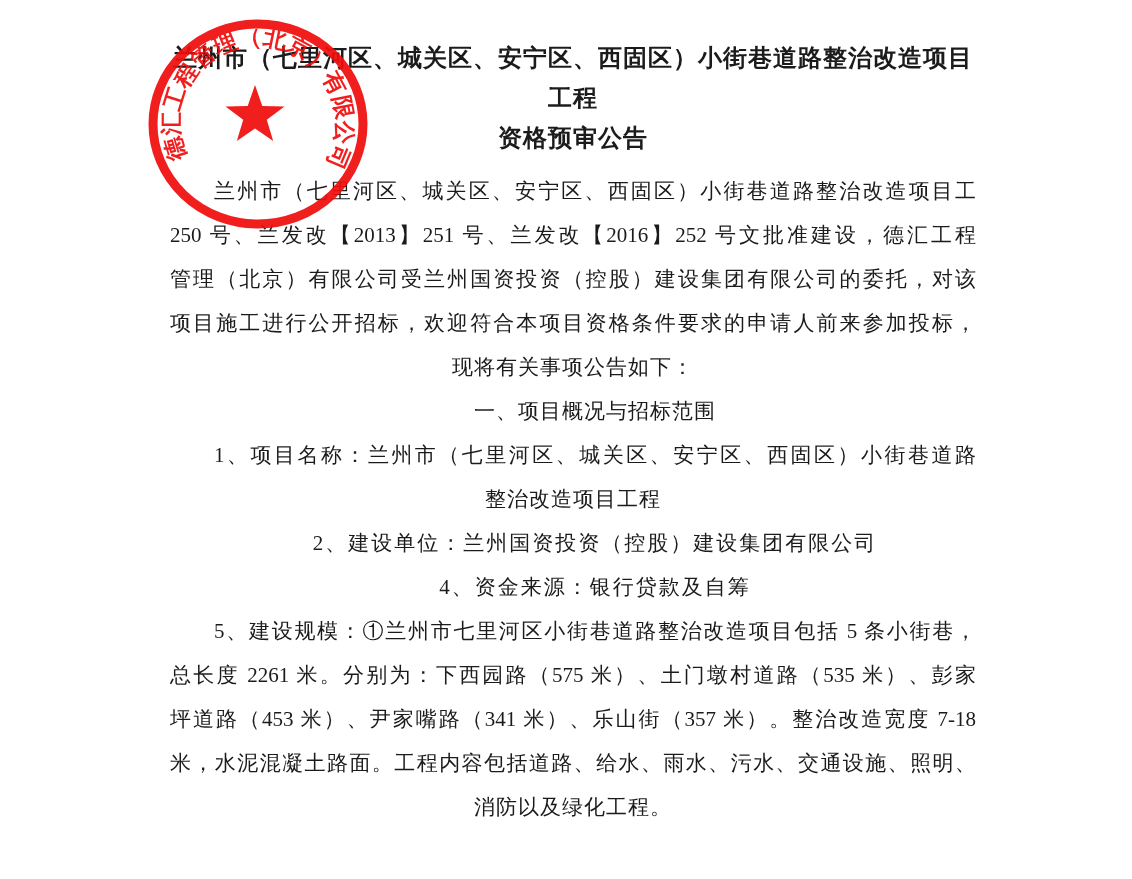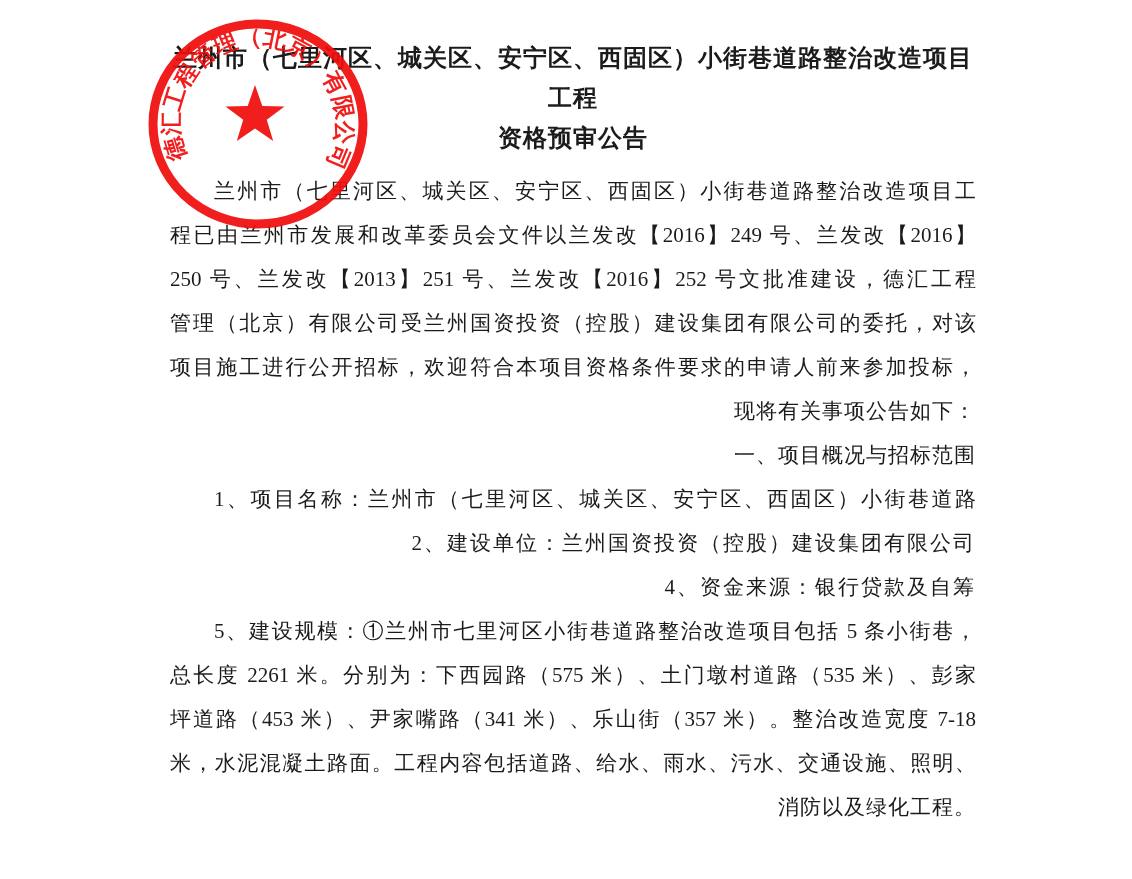--- a/index.html
+++ b/index.html
@@ -25,21 +25,21 @@
     text-align: center;
     letter-spacing: 1px;
   }
   .bodytext { margin-top: 11px; }
   .ln {
     font-size: 21px;
     line-height: 44px;
     height: 44px;
     letter-spacing: 1px;
     overflow: hidden;
-    text-align: right;
+    text-align: center;
   }
   .j {
     text-align: justify;
     text-align-last: justify;
     letter-spacing: 0;
   }
   .ind { text-indent: 44px; }
   .b { font-weight: normal; }
   .sp { letter-spacing: 2px; }
   .stamp {
@@ -55,27 +55,27 @@
 <body>
 
 <div class="page">
 
   <div class="content">
     <div class="title-line">兰州市（七里河区、城关区、安宁区、西固区）小街巷道路整治改造项目工程</div>
     <div class="title-line">资格预审公告</div>
 
     <div class="bodytext">
       <div class="ln j ind">兰州市（七里河区、城关区、安宁区、西固区）小街巷道路整治改造项目工</div>
-      <div class="ln j">程已由兰州市发展和改革委员会文件以兰发改【2016】249 号、兰发改【2016】</div>
       <div class="ln j">250 号、兰发改【2013】251 号、兰发改【2016】252 号文批准建设，德汇工程</div>
       <div class="ln j">管理（北京）有限公司受兰州国资投资（控股）建设集团有限公司的委托，对该</div>
       <div class="ln j">项目施工进行公开招标，欢迎符合本项目资格条件要求的申请人前来参加投标，</div>
       <div class="ln">现将有关事项公告如下：</div>
       <div class="ln b ind">一、项目概况与招标范围</div>
       <div class="ln j ind">1、项目名称：兰州市（七里河区、城关区、安宁区、西固区）小街巷道路</div>
+      <div class="ln">整治改造项目工程</div>
       <div class="ln ind sp">2、建设单位：兰州国资投资（控股）建设集团有限公司</div>
       <div class="ln ind sp">4、资金来源：银行贷款及自筹</div>
       <div class="ln j ind">5、建设规模：①兰州市七里河区小街巷道路整治改造项目包括 5 条小街巷，</div>
       <div class="ln j">总长度 2261 米。分别为：下西园路（575 米）、土门墩村道路（535 米）、彭家</div>
       <div class="ln j">坪道路（453 米）、尹家嘴路（341 米）、乐山街（357 米）。整治改造宽度 7-18</div>
       <div class="ln j">米，水泥混凝土路面。工程内容包括道路、给水、雨水、污水、交通设施、照明、</div>
       <div class="ln">消防以及绿化工程。</div>
     </div>
   </div>
 

